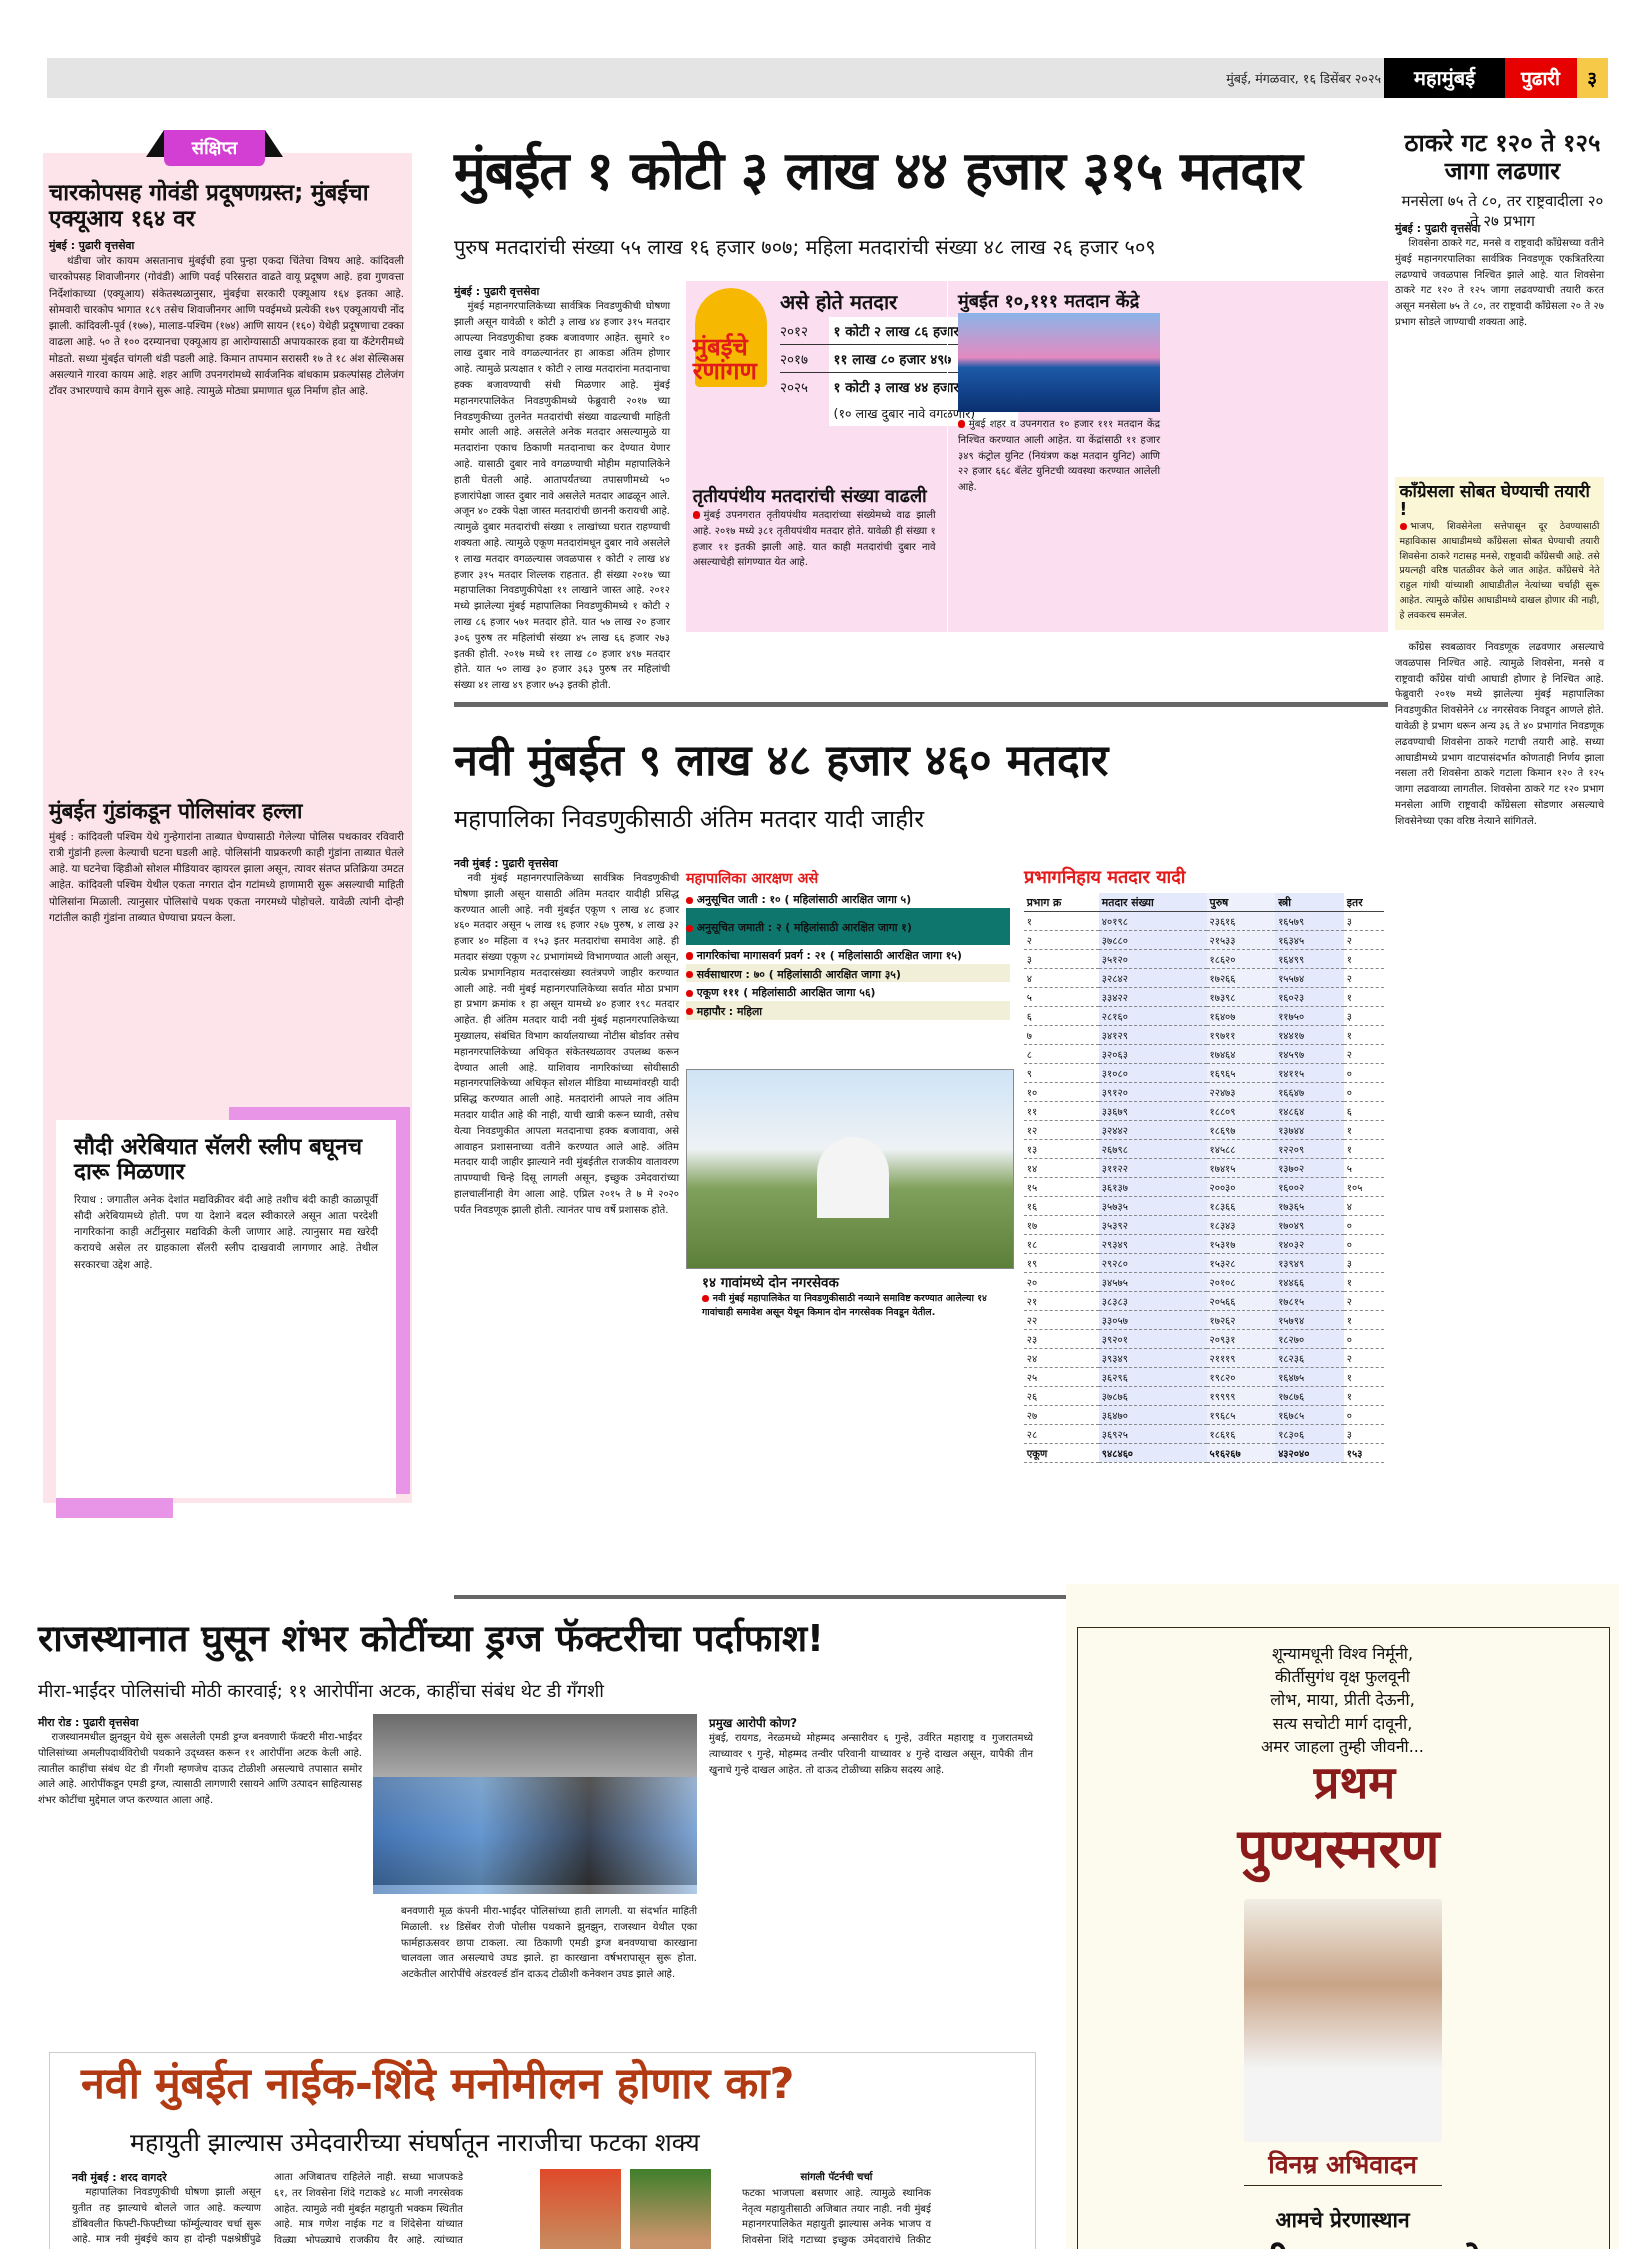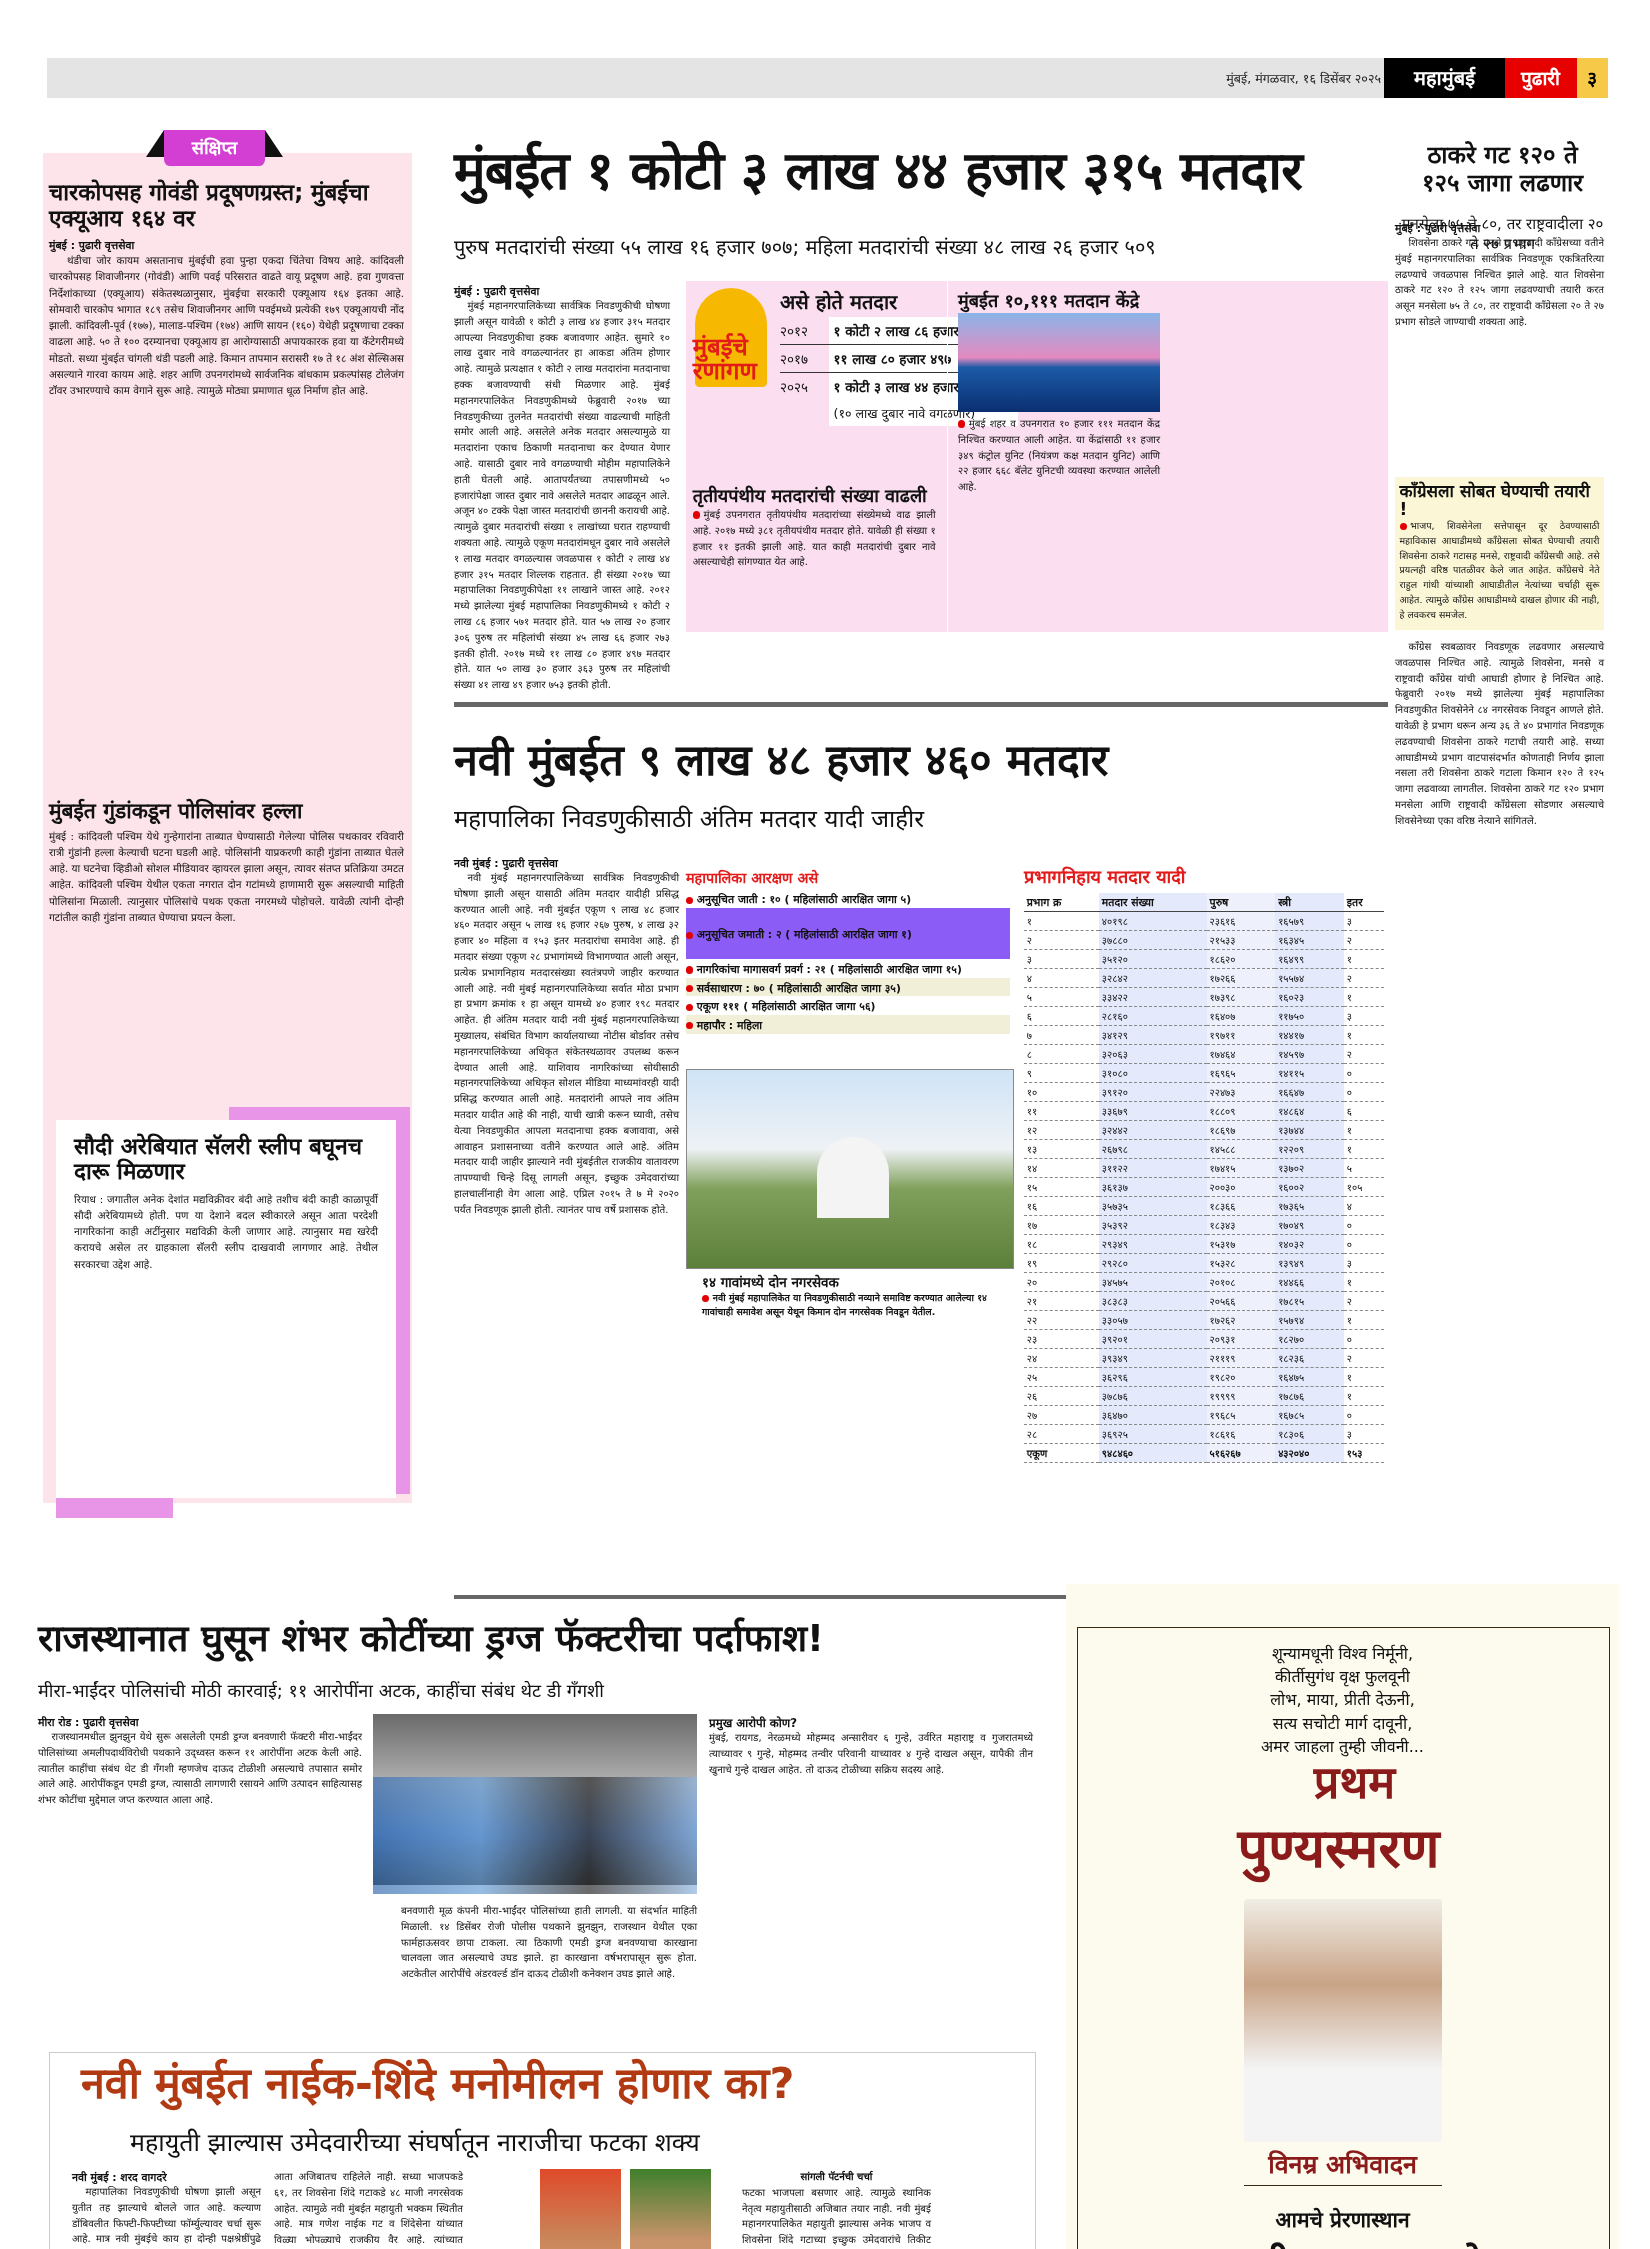--- a/index.html
+++ b/index.html
@@ -100,21 +100,21 @@
     <p class="body" style="font-size:10px;"><span class="bullet"></span><span>मुंबई उपनगरात तृतीयपंथीय मतदारांच्या संख्येमध्ये वाढ झाली आहे. २०१७ मध्ये ३८१ तृतीयपंथीय मतदार होते. यावेळी ही संख्या १ हजार ११ इतकी झाली आहे. यात काही मतदारांची दुबार नावे असल्याचेही सांगण्यात येत आहे.</span></p>
   </div>
   <div class="abs" style="left:261px;top:0;width:1.3px;height:351px;background:#fff;"></div>
   <div class="abs" style="left:272px;top:6.7px;font-size:18px;font-weight:bold;">मुंबईत १०,१११ मतदान केंद्रे</div>
   <div class="abs img" style="left:272px;top:31.5px;width:202px;height:99px;"></div>
   <p class="abs body" style="left:272px;top:135px;width:202px;font-size:10px;"><span class="bullet"></span><span>मुंबई शहर व उपनगरात १० हजार १११ मतदान केंद्र निश्चित करण्यात आली आहेत. या केंद्रांसाठी ११ हजार ३४९ कंट्रोल युनिट (नियंत्रण कक्ष मतदान युनिट) आणि २२ हजार ६६८ बॅलेट युनिटची व्यवस्था करण्यात आलेली आहे.</span></p>
 </div>
 <div class="abs rule" style="left:454px;top:702px;width:934px;"></div>
 
 <div class="abs" style="left:1399px;top:126px;width:207px;text-align:center;">
-  <h2 style="margin:16px;font-size:24px;font-weight:bold;line-height:1.15;">ठाकरे गट १२० ते १२५ जागा लढणार</h2>
+  <h2 style="margin:4px;font-size:24px;font-weight:bold;line-height:1.15;">ठाकरे गट १२० ते १२५ जागा लढणार</h2>
   <div style="font-size:15px;margin-top:4.5px;">मनसेला ७५ ते ८०, तर राष्ट्रवादीला २० ते २७ प्रभाग</div>
 </div>
 <div class="abs" style="left:1395px;top:220px;width:209px;">
   <div class="dateline">मुंबई : पुढारी वृत्तसेवा</div>
   <p class="body" style="font-size:10px;text-indent:13.5px;">शिवसेना ठाकरे गट, मनसे व राष्ट्रवादी काँग्रेसच्या वतीने मुंबई महानगरपालिका सार्वत्रिक निवडणूक एकत्रितरित्या लढण्याचे जवळपास निश्चित झाले आहे. यात शिवसेना ठाकरे गट १२० ते १२५ जागा लढवण्याची तयारी करत असून मनसेला ७५ ते ८०, तर राष्ट्रवादी काँग्रेसला २० ते २७ प्रभाग सोडले जाण्याची शक्यता आहे.</p>
 </div>
 <div class="abs" style="left:1395px;top:477px;width:209px;height:153px;background:#fbf7d6;padding:4.5px;box-sizing:border-box;">
   <div style="font-size:17px;font-weight:bold;line-height:1.1;">काँग्रेसला सोबत घेण्याची तयारी !</div>
   <p class="body" style="font-size:9.4px;"><span class="bullet"></span><span>भाजप, शिवसेनेला सत्तेपासून दूर ठेवण्यासाठी महाविकास आघाडीमध्ये काँग्रेसला सोबत घेण्याची तयारी शिवसेना ठाकरे गटासह मनसे, राष्ट्रवादी काँग्रेसची आहे. तसे प्रयत्नही वरिष्ठ पातळीवर केले जात आहेत. काँग्रेसचे नेते राहुल गांधी यांच्याशी आघाडीतील नेत्यांच्या चर्चाही सुरू आहेत. त्यामुळे काँग्रेस आघाडीमध्ये दाखल होणार की नाही, हे लवकरच समजेल.</span></p>
 </div>
@@ -125,21 +125,21 @@
 <h1 class="abs" style="left:454px;top:729px;width:936px;margin:0;font-size:43px;font-weight:bold;">नवी मुंबईत ९ लाख ४८ हजार ४६० मतदार</h1>
 <div class="abs" style="left:454px;top:801px;font-size:24px;">महापालिका निवडणुकीसाठी अंतिम मतदार यादी जाहीर</div>
 <div class="abs" style="left:454px;top:855px;width:225px;">
   <div class="dateline">नवी मुंबई : पुढारी वृत्तसेवा</div>
   <p class="body" style="font-size:10px;text-indent:13.5px;">नवी मुंबई महानगरपालिकेच्या सार्वत्रिक निवडणुकीची घोषणा झाली असून यासाठी अंतिम मतदार यादीही प्रसिद्ध करण्यात आली आहे. नवी मुंबईत एकूण ९ लाख ४८ हजार ४६० मतदार असून ५ लाख १६ हजार २६७ पुरुष, ४ लाख ३२ हजार ४० महिला व १५३ इतर मतदारांचा समावेश आहे. ही मतदार संख्या एकूण २८ प्रभागांमध्ये विभागण्यात आली असून, प्रत्येक प्रभागनिहाय मतदारसंख्या स्वतंत्रपणे जाहीर करण्यात आली आहे. नवी मुंबई महानगरपालिकेच्या सर्वात मोठा प्रभाग हा प्रभाग क्रमांक १ हा असून यामध्ये ४० हजार १९८ मतदार आहेत. ही अंतिम मतदार यादी नवी मुंबई महानगरपालिकेच्या मुख्यालय, संबंधित विभाग कार्यालयाच्या नोटीस बोर्डावर तसेच महानगरपालिकेच्या अधिकृत संकेतस्थळावर उपलब्ध करून देण्यात आली आहे. याशिवाय नागरिकांच्या सोयीसाठी महानगरपालिकेच्या अधिकृत सोशल मीडिया माध्यमांवरही यादी प्रसिद्ध करण्यात आली आहे. मतदारांनी आपले नाव अंतिम मतदार यादीत आहे की नाही, याची खात्री करून घ्यावी, तसेच येत्या निवडणुकीत आपला मतदानाचा हक्क बजावावा, असे आवाहन प्रशासनाच्या वतीने करण्यात आले आहे. अंतिम मतदार यादी जाहीर झाल्याने नवी मुंबईतील राजकीय वातावरण तापण्याची चिन्हे दिसू लागली असून, इच्छुक उमेदवारांच्या हालचालींनाही वेग आला आहे. एप्रिल २०१५ ते ७ मे २०२० पर्यंत निवडणूक झाली होती. त्यानंतर पाच वर्षे प्रशासक होते.</p>
 </div>
 
 <div class="abs" style="left:686px;top:868px;width:324px;">
   <div style="font-size:14.4px;font-weight:bold;color:#e31b1b;margin-bottom:2.7px;">महापालिका आरक्षण असे</div>
   <div style="font-size:10.8px;font-weight:bold;padding:1.8px 0;"><span class="bullet"></span><span>अनुसूचित जाती : १० ( महिलांसाठी आरक्षित जागा ५)</span></div>
-  <div style="font-size:10.8px;font-weight:bold;padding:18px 0;background:#8b5cf6;"><span class="bullet"></span><span>अनुसूचित जमाती : २ ( महिलांसाठी आरक्षित जागा १)</span></div>
+  <div style="font-size:10.8px;font-weight:bold;padding:11px 0;background:#0f766e;"><span class="bullet"></span><span>अनुसूचित जमाती : २ ( महिलांसाठी आरक्षित जागा १)</span></div>
   <div style="font-size:10.8px;font-weight:bold;padding:1.8px 0;"><span class="bullet"></span><span>नागरिकांचा मागासवर्ग प्रवर्ग : २१ ( महिलांसाठी आरक्षित जागा १५)</span></div>
   <div style="font-size:10.8px;font-weight:bold;padding:1.8px 0;background:#f1efd8;"><span class="bullet"></span><span>सर्वसाधारण : ७० ( महिलांसाठी आरक्षित जागा ३५)</span></div>
   <div style="font-size:10.8px;font-weight:bold;padding:1.8px 0;"><span class="bullet"></span><span>एकूण १११ ( महिलांसाठी आरक्षित जागा ५६)</span></div>
   <div style="font-size:10.8px;font-weight:bold;padding:1.8px 0;background:#f1efd8;"><span class="bullet"></span><span>महापौर : महिला</span></div>
 </div>
 <div class="abs" style="left:686px;top:1069px;width:326px;height:198px;background:linear-gradient(#cfe4f6,#eef2f5 40%,#7fa05a 60%,#5c7f3a);border:0.9px solid #888;">
   <div style="position:absolute;left:130px;top:67px;width:72px;height:81px;background:#f4f4f4;border-radius:36px 36px 0 0;"></div>
 </div>
 <div class="abs" style="left:702px;top:1273px;width:306px;">
   <div style="font-size:13.5px;font-weight:bold;">१४ गावांमध्ये दोन नगरसेवक</div>

